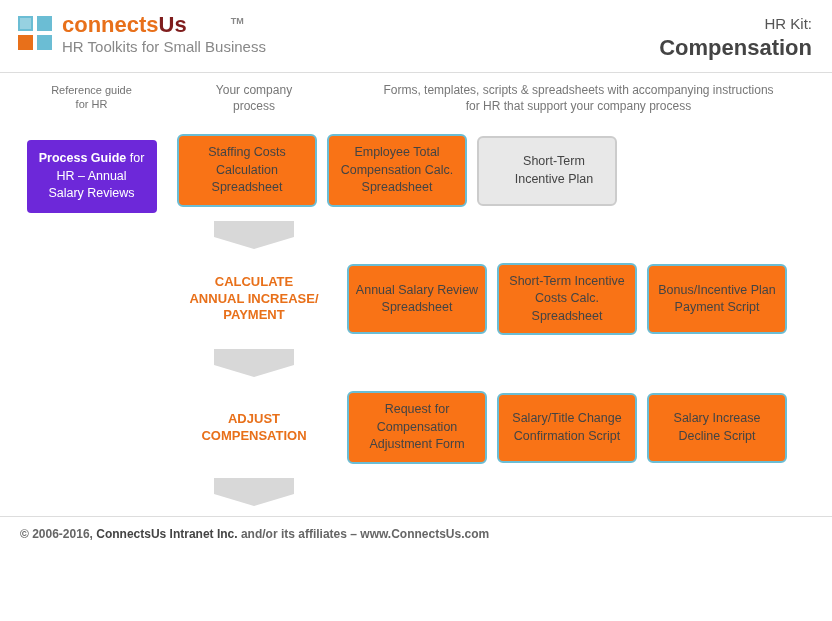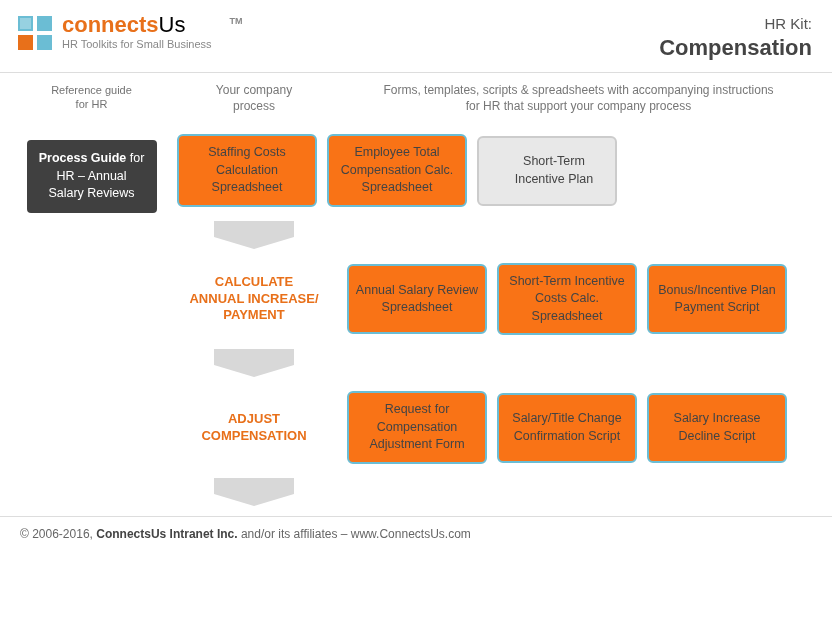--- a/index.html
+++ b/index.html
@@ -41,21 +41,21 @@
       line-height: 1;
     }
     .logo-name span { color: #e8701a; }
     .logo-tm {
       font-size: 9px;
       vertical-align: super;
       color: #888;
       margin-left: 44px;
     }
     .logo-tagline {
-      font-size: 11px;
+      font-size: 15px;
       color: #888;
       margin-top: 2px;
     }
     .header-title {
       text-align: right;
       line-height: 1.3;
       margin-left: 48px;
     }
     .header-title-top {
       font-size: 15px;
@@ -92,21 +92,21 @@
 
     
     .ref-guide-col {
       width: 155px;
       display: flex;
       align-items: flex-start;
       justify-content: center;
       padding-top: 20px;
     }
     .ref-guide-box {
-      background: #404040;
+      background: #6d28d9;
       color: #fff;
       padding: 10px 12px;
       border-radius: 4px;
       font-size: 12.5px;
       text-align: center;
       line-height: 1.4;
       width: 130px;
     }
     .ref-guide-box strong { font-weight: bold; }
 
@@ -178,40 +178,41 @@
       padding-left: 20px;
     }
 
     
     .footer {
       border-top: 1px solid #ddd;
       padding: 10px 20px;
       font-size: 12px;
       color: #666;
       margin-top: 10px;
+      font-weight: bold;
     }
     .footer strong { color: #444; }
   </style>
 </head>
 <body>
 
 <div class="header">
   <div class="logo-area">
 
     <svg class="logo-icon" viewBox="0 0 38 38" xmlns="http://www.w3.org/2000/svg">
       <rect x="2" y="2" width="15" height="15" fill="#6bbdd4"></rect>
       <rect x="21" y="2" width="15" height="15" fill="#6bbdd4"></rect>
       <rect x="2" y="21" width="15" height="15" fill="#e8701a"></rect>
       <rect x="21" y="21" width="15" height="15" fill="#6bbdd4"></rect>
 
       <rect x="4" y="4" width="11" height="11" fill="#fff" opacity="0.3"></rect>
     </svg>
     <div class="logo-text-area">
       <div class="logo-name">
-        <span>connects</span><span style="color:#000000; font-weight:normal;">Us</span><sup class="logo-tm">TM</sup>
+        <span>connects</span><span style="color:#7f1d1d; font-weight:bold;">Us</span><sup class="logo-tm">TM</sup>
       </div>
       <div class="logo-tagline">HR Toolkits for Small Business</div>
     </div>
   </div>
   <div class="header-title">
     <div class="header-title-top">HR Kit:</div>
     <div class="header-title-main">Compensation</div>
   </div>
 </div>
 

